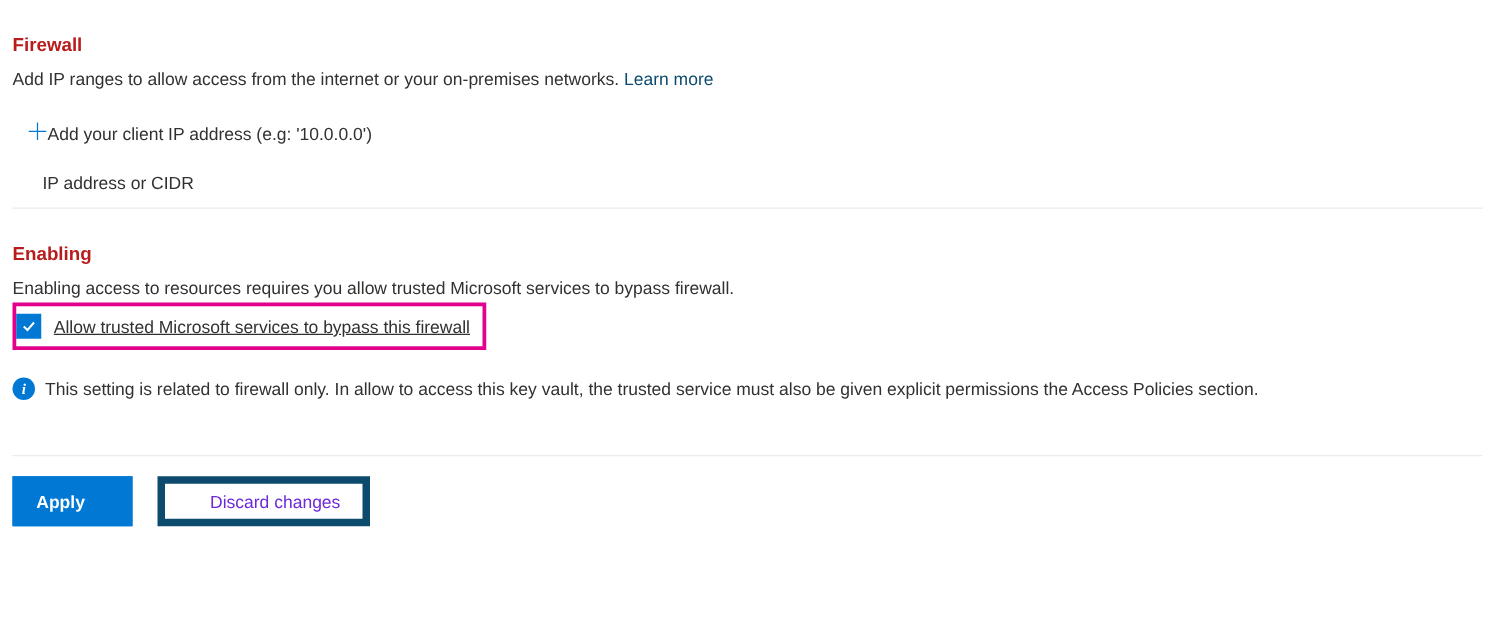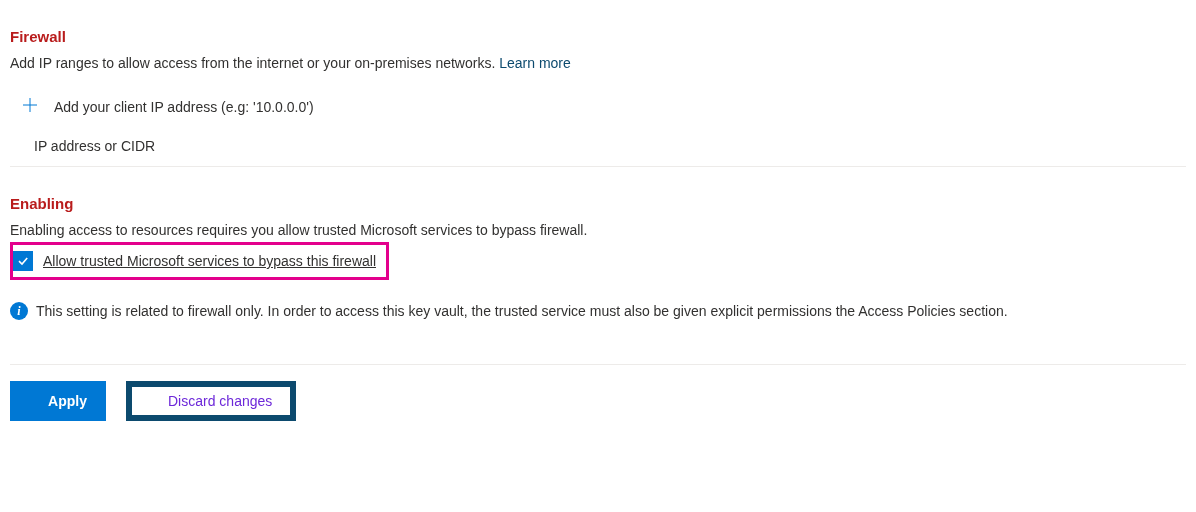--- a/index.html
+++ b/index.html
@@ -22,21 +22,21 @@
       margin-bottom: 18px;
     }
     .link {
       color: #0c4a6e;
       cursor: pointer;
       text-decoration: none;
     }
     .add-ip-row {
       display: flex;
       align-items: center;
-      gap: 16px;
+      gap: 0;
       padding: 8px 12px;
       cursor: pointer;
       width: fit-content;
     }
     .plus-icon {
       color: #0078d4;
       font-size: 18px;
       line-height: 1;
       display: inline-block;
     }
@@ -95,21 +95,21 @@
       padding-top: 16px;
       display: flex;
       gap: 20px;
     }
     .btn {
       min-width: 96px;
       padding: 6px 18px;
       font-size: 14px;
       font-family: inherit;
       cursor: pointer;
-      text-align: right;
+      text-align: left;
       border: 1px solid transparent;
     }
     .btn-primary {
       background: #0078d4;
       color: #ffffff;
       border-color: #0078d4;
       font-weight: 600;
     }
     .btn-secondary {
       background: #ffffff;
@@ -148,20 +148,20 @@
     <div class="checkbox">
       <svg width="14" height="14" viewBox="0 0 14 14">
         <path d="M3 7.2 L6 10 L11.2 4" stroke="#ffffff" stroke-width="1.6" fill="none"></path>
       </svg>
     </div>
     <span>Allow trusted Microsoft services to bypass this firewall</span>
   </div>
 
   <div class="info-row">
     <div class="info-icon">i</div>
-    <span>This setting is related to firewall only. In order to access this key vault, the trusted service must also be given explicit permissions the Access Policies section.</span>
+    <span>This setting is related to firewall only. In allow to access this key vault, the trusted service must also be given explicit permissions the Access Policies section.</span>
   </div>
 </div>
 
 <div class="footer">
   <button class="btn btn-primary">Apply</button>
   <button class="btn btn-secondary">Discard changes</button>
 </div>
 
 </body></html>

